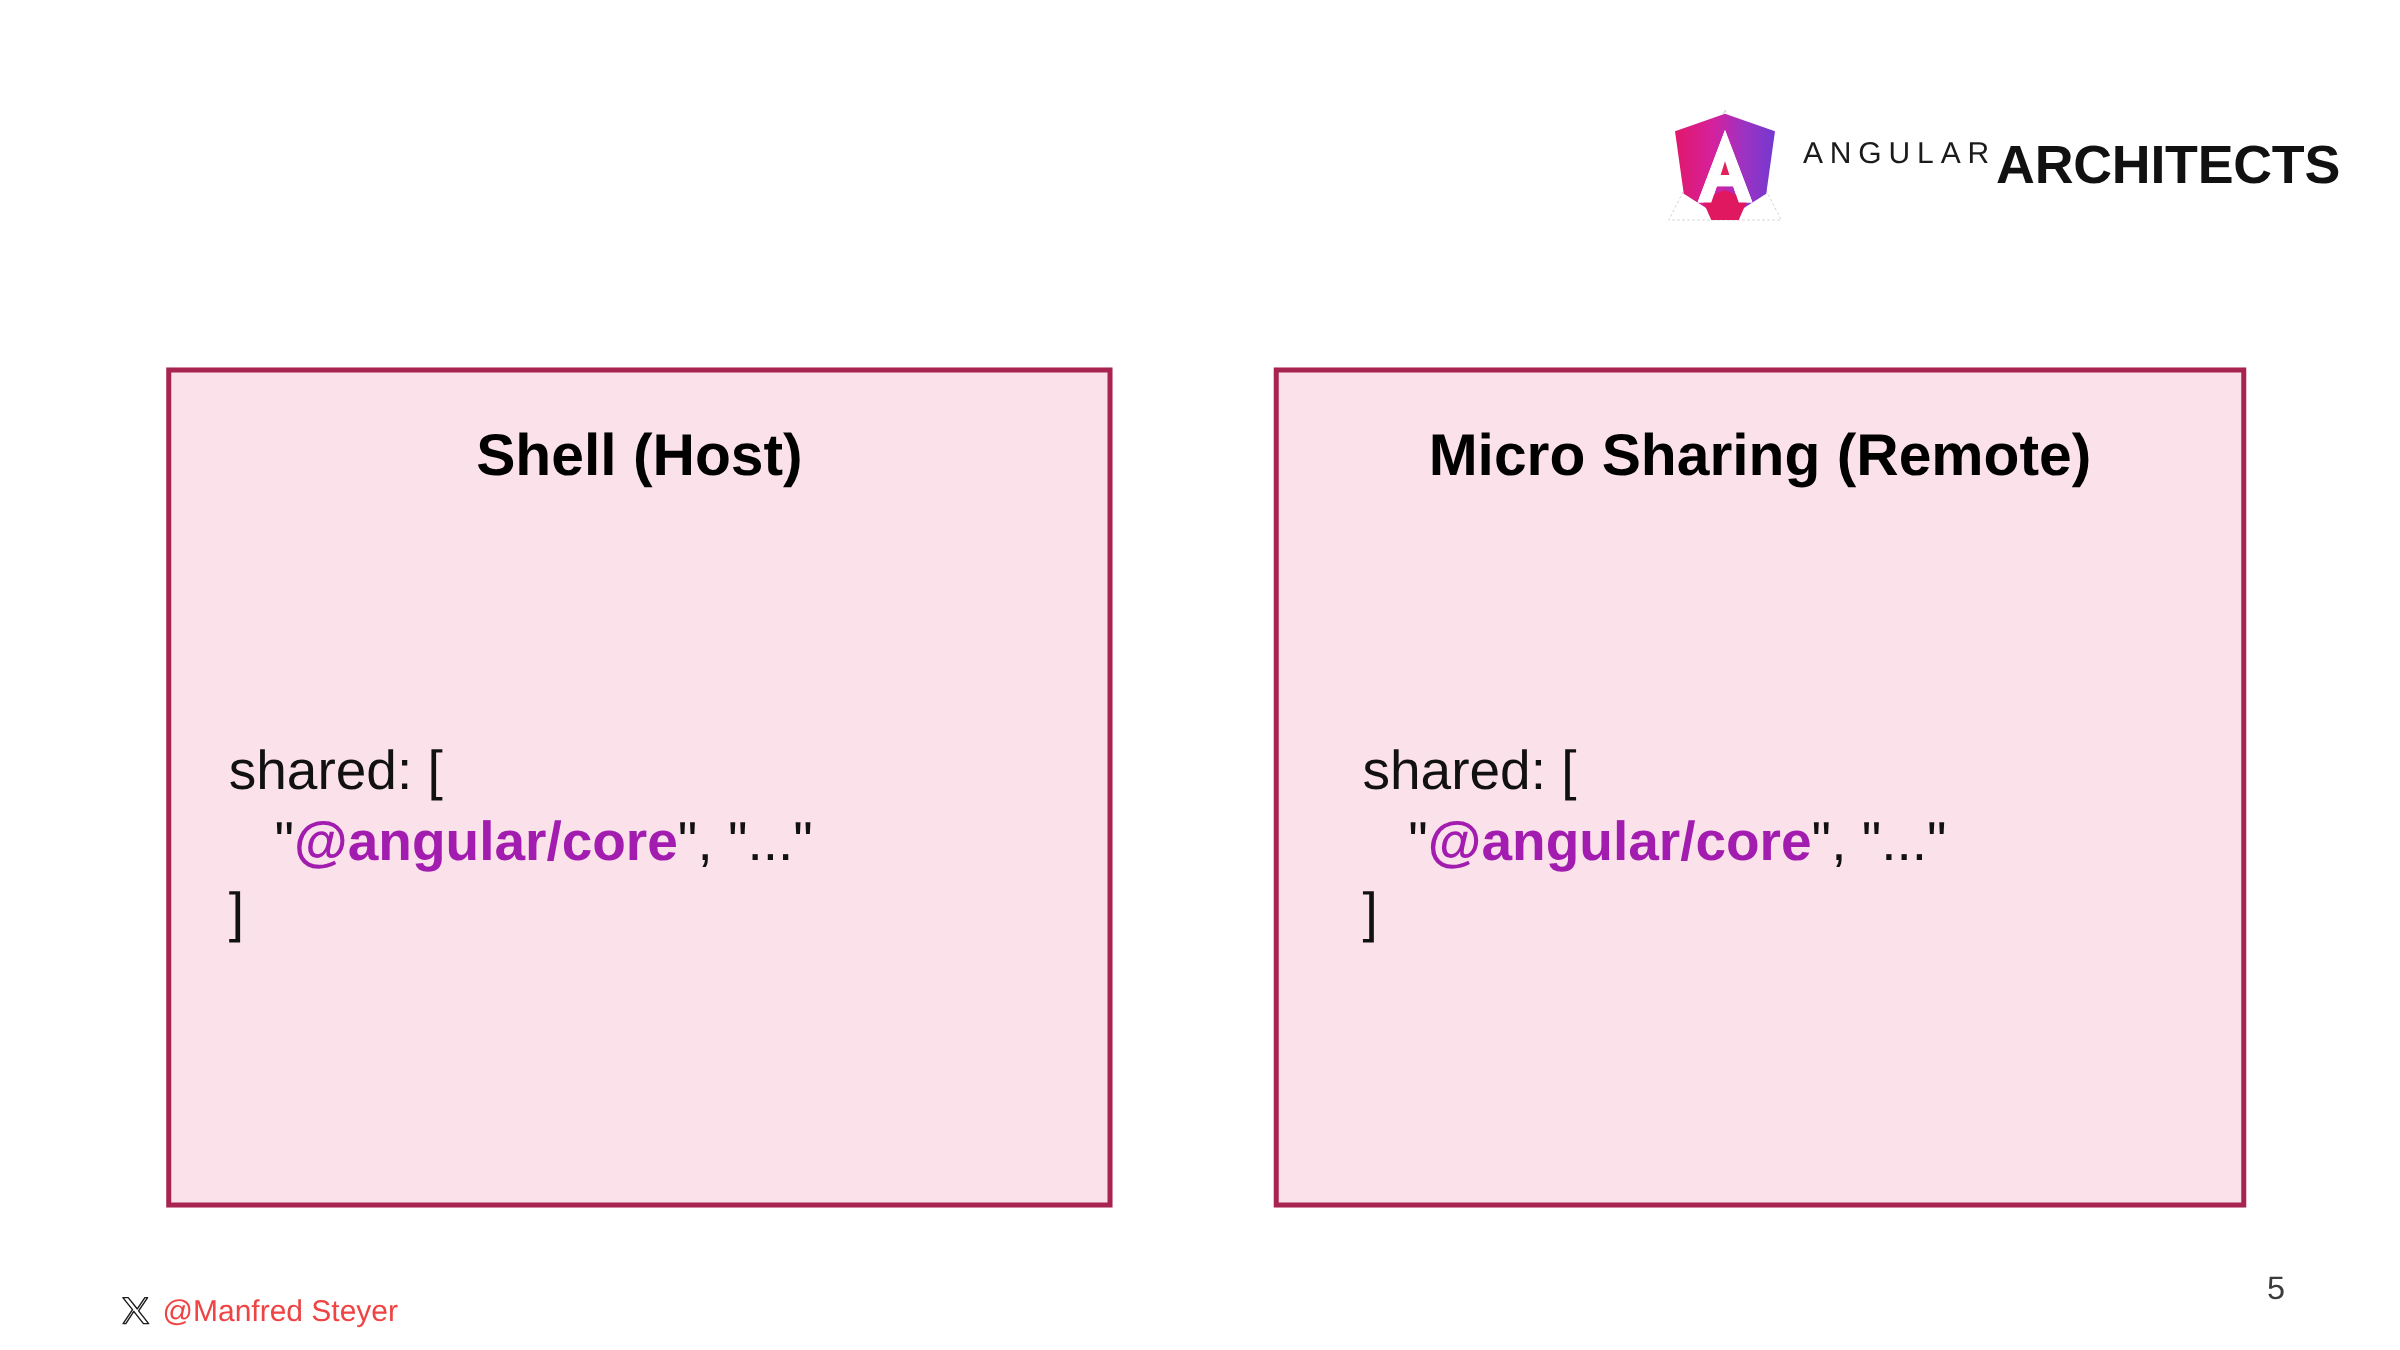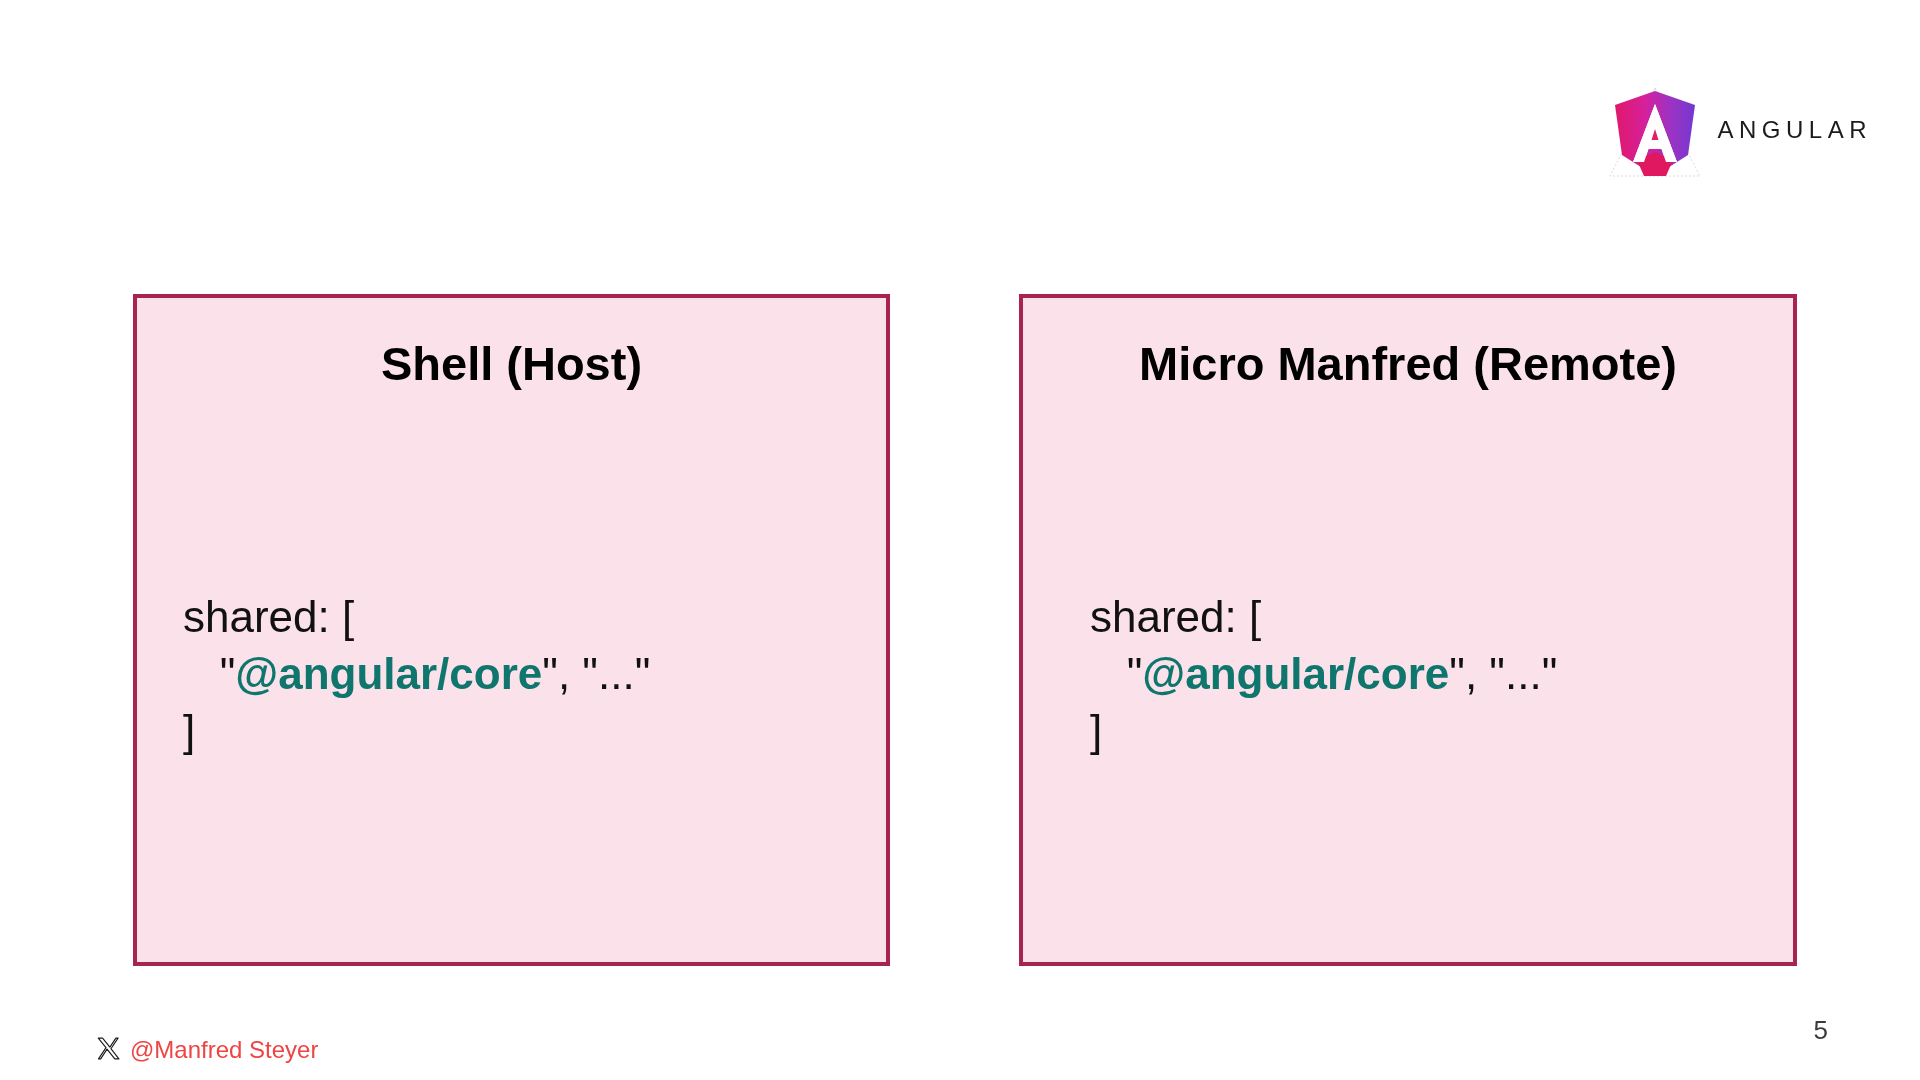--- a/index.html
+++ b/index.html
@@ -106,21 +106,21 @@
     line-height: 1.30;
     color: #111111;
     white-space: pre;
     font-family: "Liberation Sans", sans-serif;
   }
   .panel-left  .code-block { left: 46px; }
   .panel-right .code-block { left: 67px; }
 
   .code-line { display: block; }
   .tok-accent {
-    color: #0f766e;
+    color: #a21caf;
     font-weight: bold;
   }
 
   
   .footer-handle {
     position: absolute;
     left: 96px;
     bottom: 19px;
     display: flex;
     align-items: center;
@@ -175,30 +175,31 @@
 
         <path d="M48 34 L59 60 L37 60 Z" fill="#E0215C"></path>
 
         <path d="M48 68 L66 76 L59 92 L37 92 L30 76 Z" fill="#E0185F"></path>
         <path d="M48 20 L70 78 L59 78 L54.5 65 L41.5 65 L37 78 L26 78 Z
                  M44.5 56 L51.5 56 L48 45 Z" fill="#ffffff"></path>
       </svg>
     </div>
     <div class="brand-words">
       <span class="brand-top">ANGULAR</span>
+      <span class="brand-bottom">ARCHITECTS</span>
     </div>
   </div>
 
   <div class="panel panel-left">
     <div class="panel-heading">Shell (Host)</div>
     <div class="code-block"><span class="code-line"><span>shared: [</span></span><span class="code-line"><span>   "</span><span class="tok-accent">@angular/core</span><span>", "..."</span></span><span class="code-line"><span>]</span></span></div>
   </div>
 
   <div class="panel panel-right">
-    <div class="panel-heading">Micro Manfred (Remote)</div>
+    <div class="panel-heading">Micro Sharing (Remote)</div>
     <div class="code-block"><span class="code-line"><span>shared: [</span></span><span class="code-line"><span>   "</span><span class="tok-accent">@angular/core</span><span>", "..."</span></span><span class="code-line"><span>]</span></span></div>
   </div>
 
   <div class="footer-handle">
     <svg class="x-icon" viewBox="0 0 24 24" aria-hidden="true">
       <path d="M2.2 2 L9.6 11.2 L2.4 22 L4.5 22 L10.6 12.6 L18.0 22 L22.0 22 L14.3 12.2 L21.2 2 L19.1 2 L13.3 10.7 L6.3 2 Z" fill="none" stroke="#1c1c1c" stroke-width="1.1" stroke-linejoin="round"></path>
     </svg>
     <span class="footer-handle-text">@Manfred Steyer</span>
   </div>
 

